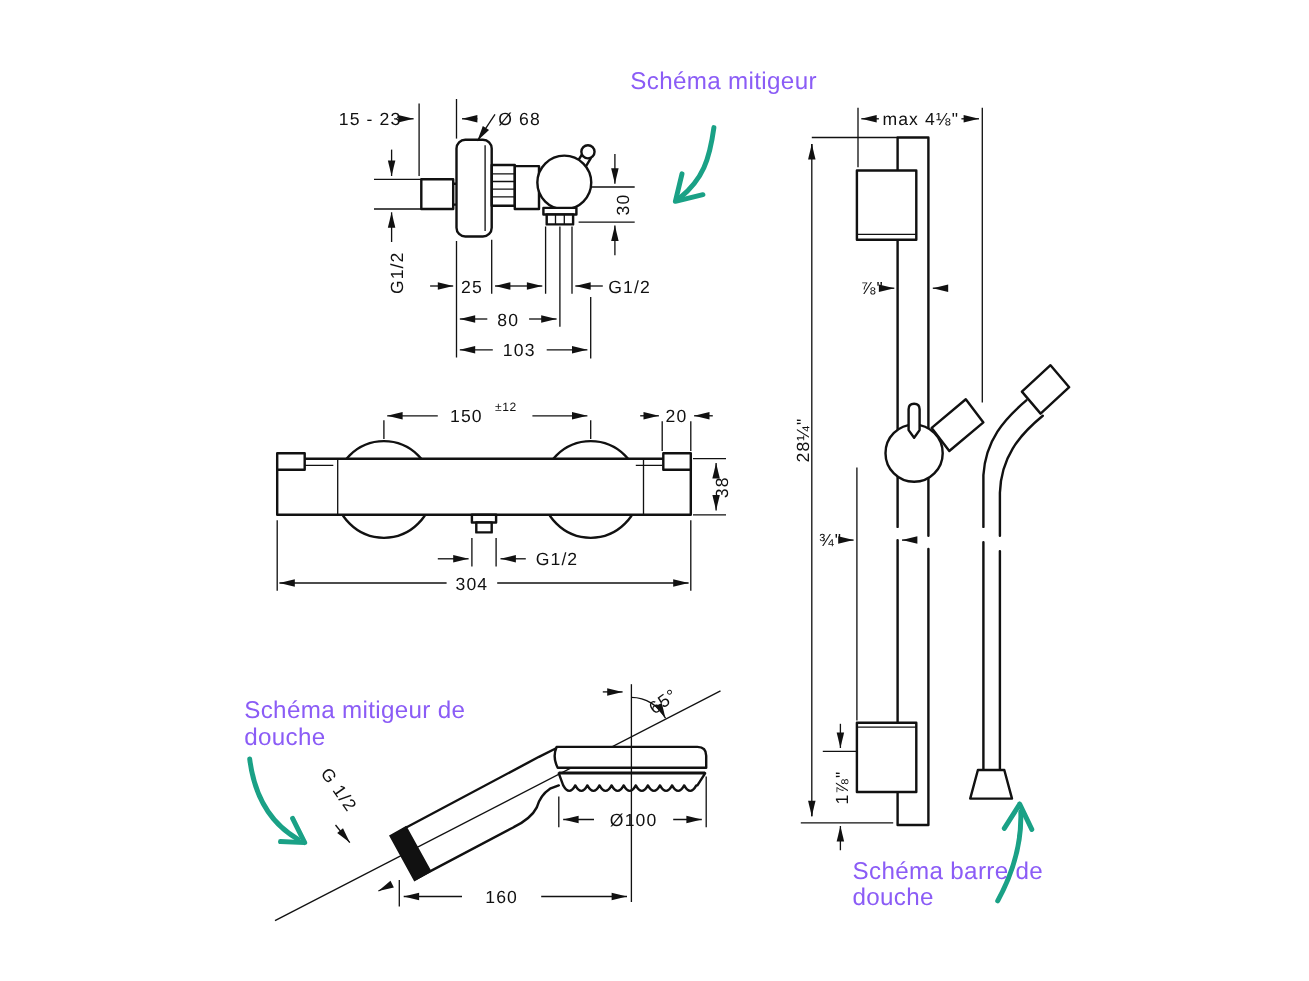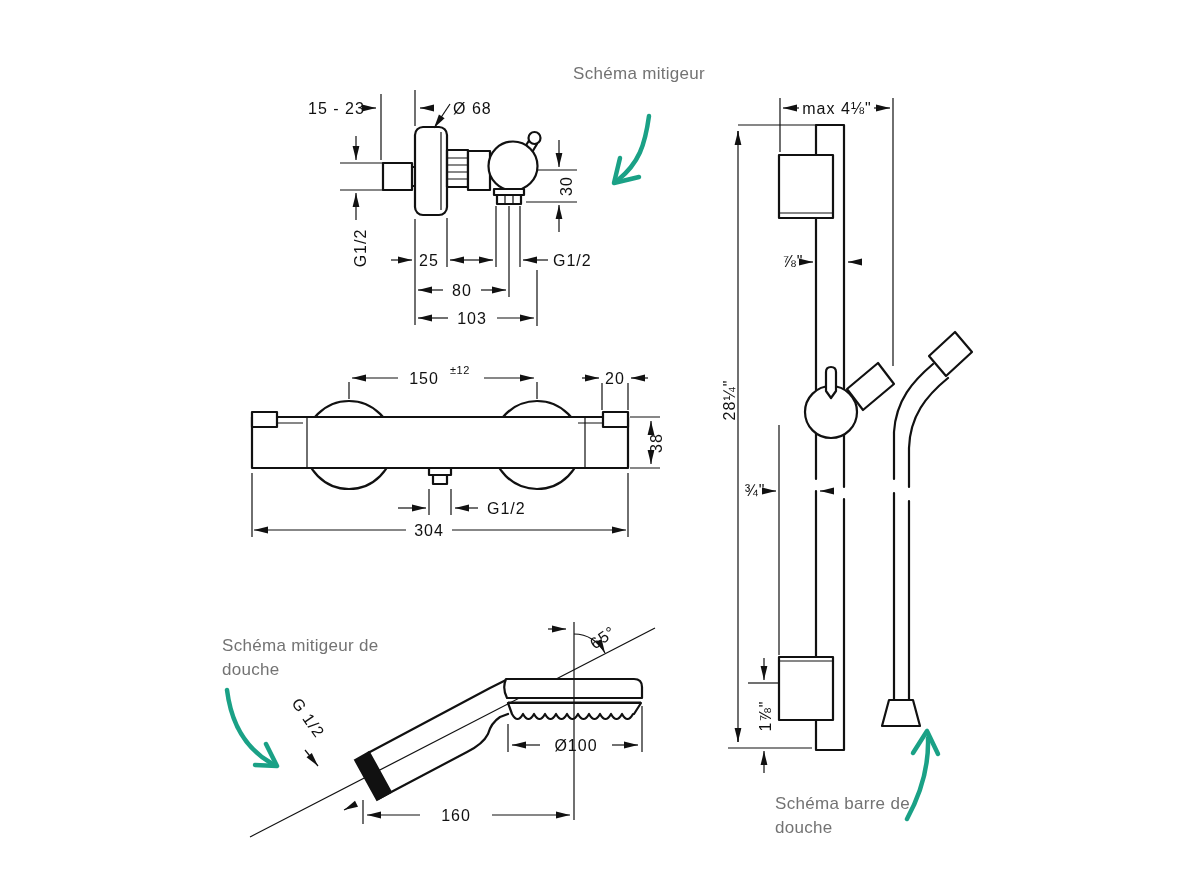--- a/index.html
+++ b/index.html
@@ -5,21 +5,21 @@
   html,body{margin:0;padding:0;background:#fff;}
   .canvas{position:relative;width:1190px;height:892px;background:#ffffff;overflow:hidden;
           font-family:"Liberation Sans",sans-serif;}
   svg{position:absolute;left:0;top:0;}
   .part{stroke:#111;stroke-width:2.2;fill:none;stroke-linejoin:round;stroke-linecap:round;}
   .partw{stroke:#111;stroke-width:2.2;fill:#fff;stroke-linejoin:round;}
   .diml{stroke:#111;stroke-width:1.2;fill:none;}
   .dimt{font:16px "Liberation Sans",sans-serif;fill:#111;letter-spacing:1px;}
   .dimts{font:11px "Liberation Sans",sans-serif;fill:#111;letter-spacing:0.5px;}
   .teal{stroke:#1aa186;stroke-width:4.5;fill:none;stroke-linecap:round;stroke-linejoin:round;}
-  .schema-label{position:absolute;color:#737373;font-size:17px;line-height:24px;letter-spacing:0.3px;}
+  .schema-label{position:absolute;color:#8b5cf6;font-size:22px;line-height:24px;letter-spacing:0.3px;}
 </style>
 </head>
 <body>
 
 <div class="canvas">
 
 <svg width="1190" height="892" viewBox="0 0 1190 892">
   <defs>
     <marker id="arr" orient="auto" markerUnits="userSpaceOnUse" markerWidth="16" markerHeight="10" refX="15" refY="5">
       <path d="M15,5 L1,1.6 L1,8.4 Z" fill="#111"></path>
@@ -242,18 +242,18 @@
   </g>
 </svg>
 
 <div class="schema-label" style="left:573px;top:62px;">
   <span>Schéma mitigeur</span>
 </div>
 <div class="schema-label" style="left:222px;top:634px;">
   <div>Schéma mitigeur de</div>
   <div>douche</div>
 </div>
-<div class="schema-label" style="left:775px;top:780px;margin-top:12px;">
+<div class="schema-label" style="left:775px;top:780px;">
   <div>Schéma barre de</div>
   <div>douche</div>
 </div>
 
 </div>
 
 </body></html>

